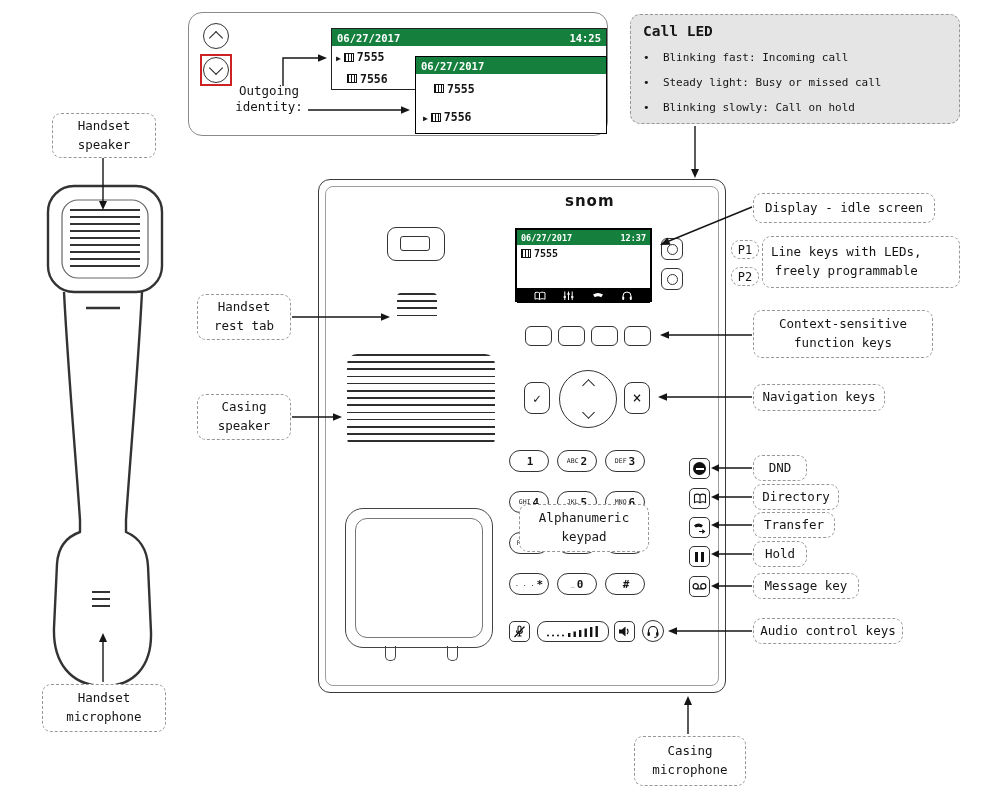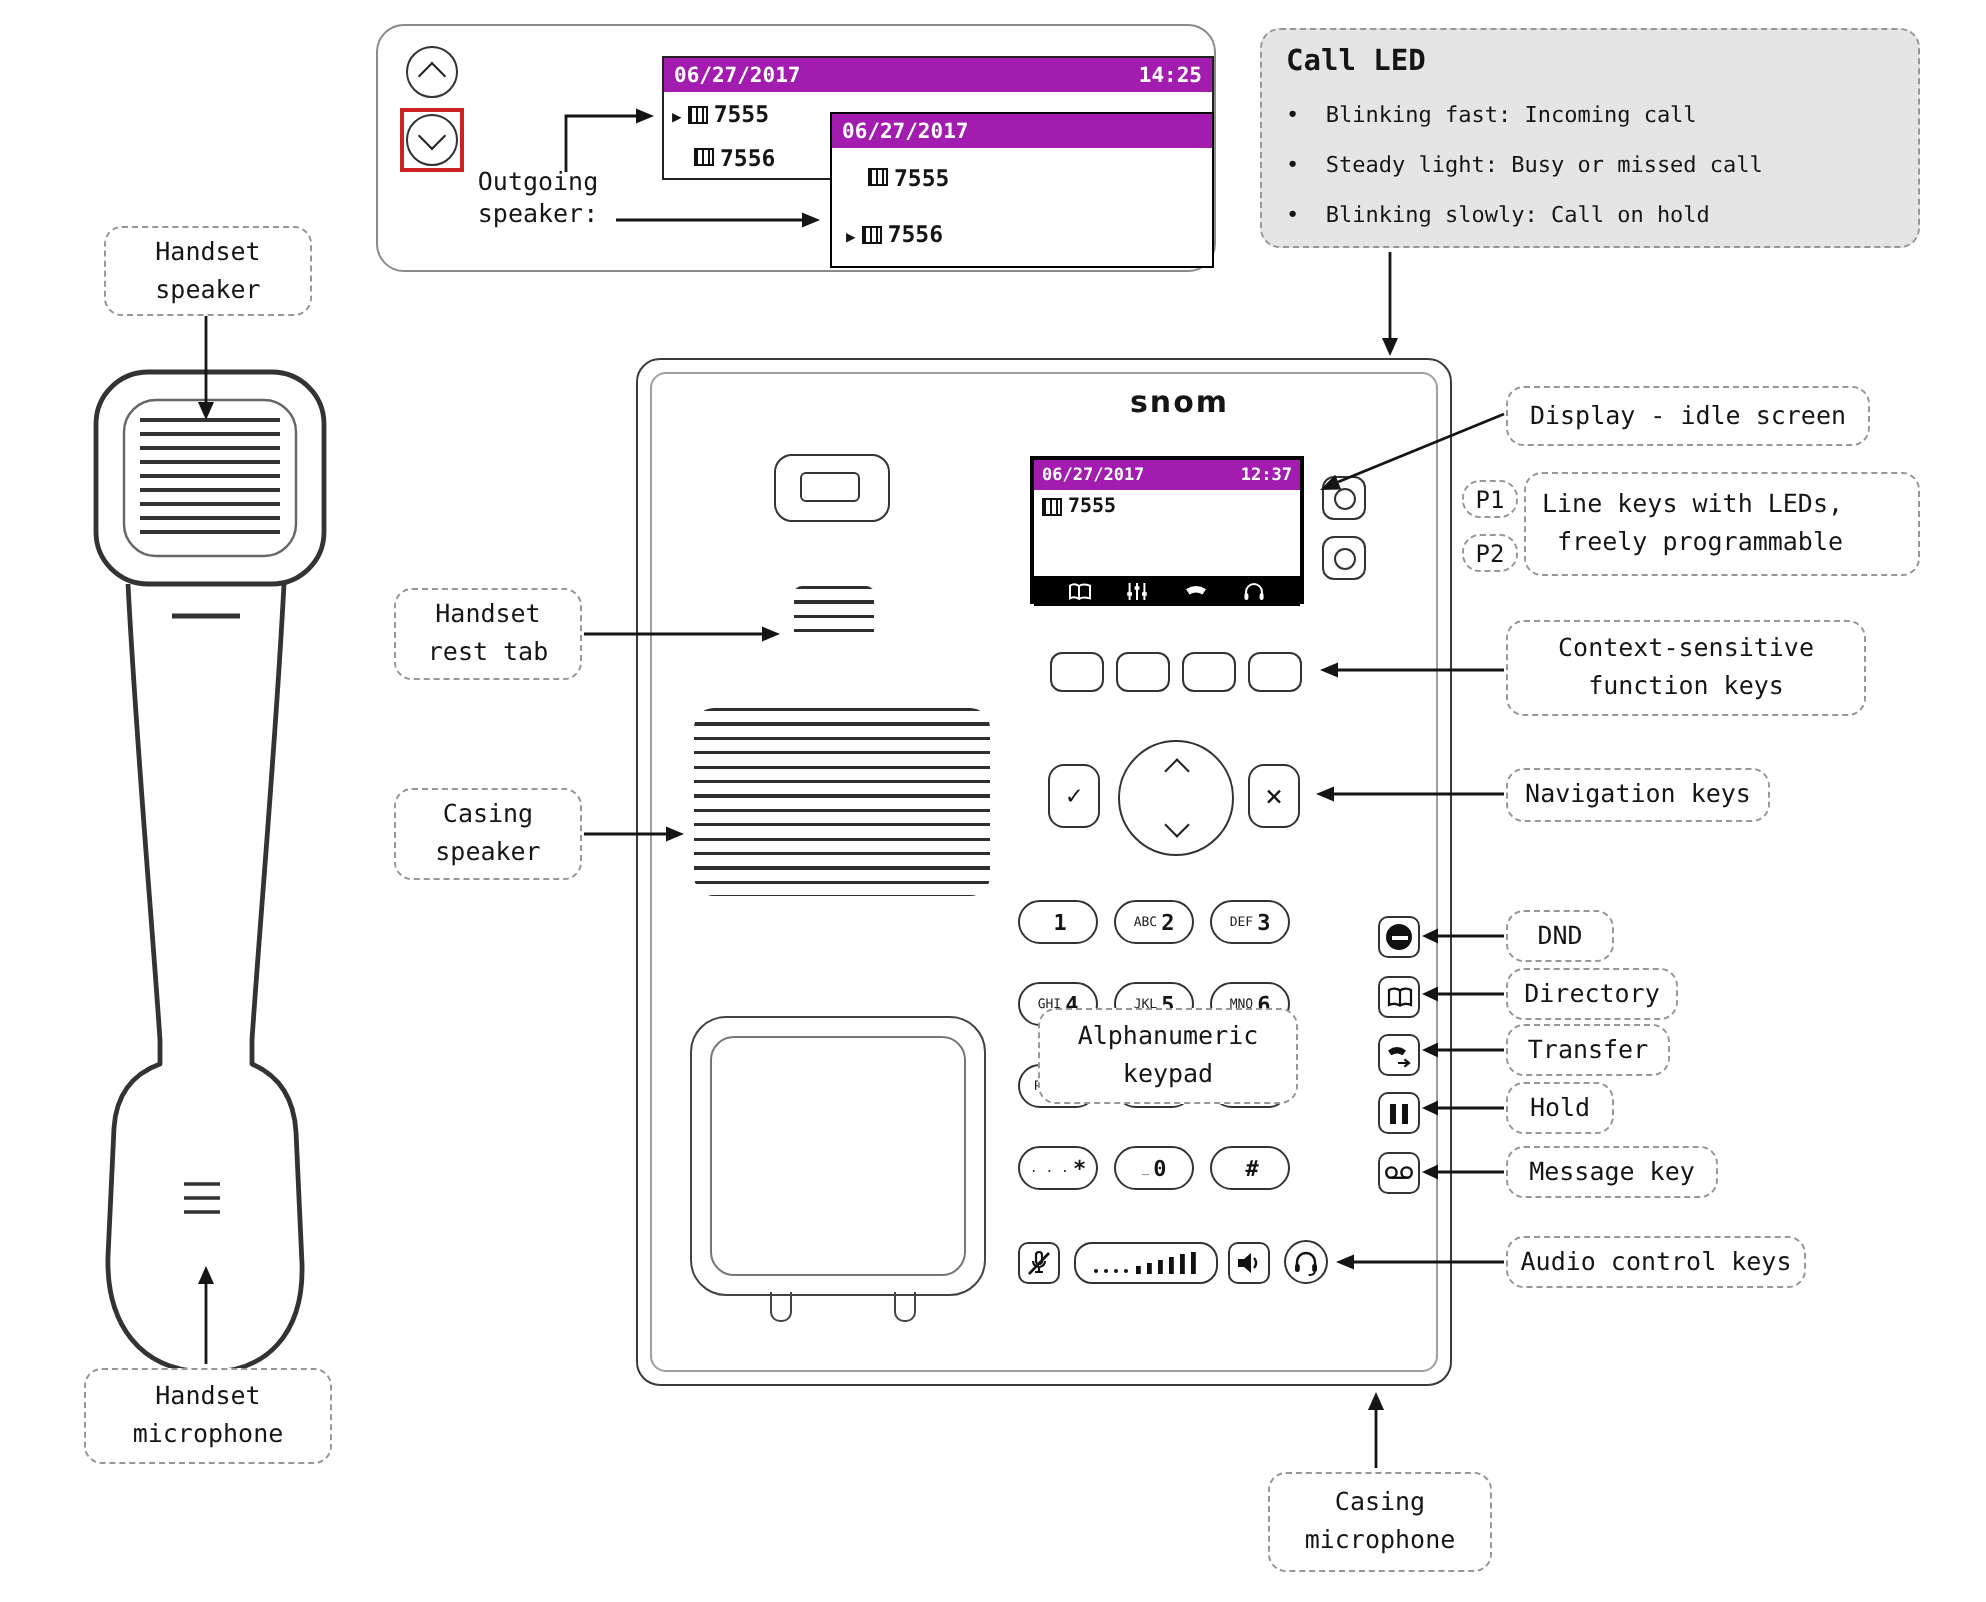--- a/index.html
+++ b/index.html
@@ -19,21 +19,21 @@
        display:flex;align-items:center;justify-content:center;}
   .kp{width:40px;height:22px;border-radius:11px;}
   .kletters{font-size:6.5px;margin-right:2px;color:#222;text-align:center;}
   .kdigit{font-size:11px;font-weight:bold;}
   .pkey-dot{width:9px;height:9px;border:1.5px solid #333;border-radius:50%;}
   
   .chev{display:inline-block;width:9px;height:9px;}
   .chev.up{border-top:1.8px solid #222;border-right:1.8px solid #222;transform:rotate(-45deg);}
   .chev.down{border-bottom:1.8px solid #222;border-right:1.8px solid #222;transform:rotate(45deg);}
   
-  .lcd-head{background:#a21caf;color:#fff;display:flex;justify-content:space-between;align-items:center;
+  .lcd-head{background:#15803d;color:#fff;display:flex;justify-content:space-between;align-items:center;
             padding:0 5px;font-weight:bold;}
   .idicon{display:inline-block;width:10px;height:9px;border:1.2px solid #111;box-sizing:border-box;
           background:repeating-linear-gradient(90deg,#111 0 1.2px,transparent 1.2px 3px);margin-right:3px;flex:none;}
   .srow{display:flex;align-items:center;font-weight:bold;}
   .sel::before{content:"▶";font-size:8px;margin-right:3px;}
   
   .stripes{background:repeating-linear-gradient(180deg,#2e2e2e 0 1.6px,transparent 1.6px 7.2px);}
   
   .dnd-dot{width:13px;height:13px;border-radius:50%;background:#111;position:relative;}
   .dnd-dot::after{content:"";position:absolute;left:2.5px;top:5.5px;width:8px;height:2px;background:#fff;}
@@ -64,21 +64,21 @@
   <div class="abs" style="left:188px;top:12px;width:420px;height:124px;border:1.4px solid #8a8a8a;border-radius:14px;background:#fff;z-index:10">
     <div class="circle-key" style="left:14px;top:10px">
       <span class="chev up" style="margin-top:4px"></span>
     </div>
     <div class="circle-key" style="left:14px;top:44px">
       <span class="chev down" style="margin-top:-4px"></span>
     </div>
     <div class="abs" style="left:11px;top:41px;width:32px;height:32px;border:2px solid #cc2222;z-index:6"></div>
     <div class="abs" style="left:34px;top:70px;width:92px;text-align:center;font-size:12.5px;line-height:16px">
       <div>Outgoing</div>
-      <div>speaker:</div>
+      <div>identity:</div>
     </div>
 
     <div class="abs" style="left:142px;top:15px;width:276px;height:62px;border:1.3px solid #222;background:#fff;z-index:2">
       <div class="lcd-head" style="height:17px;font-size:10.5px">
         <span>06/27/2017</span>
         <span>14:25</span>
       </div>
       <div class="srow" style="height:22px;padding-left:4px;font-size:11.5px">
         <span class="sel"></span>
         <span class="idicon"></span>
@@ -303,21 +303,21 @@
   <div class="callout" style="left:52px;top:113px;width:104px;height:45px">Handset speaker</div>
   <div class="callout" style="left:197px;top:294px;width:94px;height:46px">Handset rest tab</div>
   <div class="callout" style="left:197px;top:394px;width:94px;height:46px">Casing speaker</div>
   <div class="callout" style="left:42px;top:684px;width:124px;height:48px">Handset microphone</div>
   <div class="callout" style="left:753px;top:193px;width:182px;height:30px">Display - idle screen</div>
 
   <div class="callout" style="left:519px;top:504px;width:130px;height:48px">Alphanumeric keypad</div>
   <div class="callout" style="left:731px;top:240px;width:28px;height:19px;font-size:12px;padding:0">P1</div>
   <div class="callout" style="left:731px;top:267px;width:28px;height:19px;font-size:12px;padding:0">P2</div>
   <div class="callout left-align" style="left:762px;top:236px;width:198px;height:52px;padding:4px 8px">
-    <div style="text-align:right">
+    <div style="text-align:center">
       <div>Line keys with LEDs,</div>
       <div>freely programmable</div>
     </div>
   </div>
   <div class="callout" style="left:753px;top:310px;width:180px;height:48px">Context-sensitive function keys</div>
   <div class="callout" style="left:753px;top:384px;width:132px;height:27px">Navigation keys</div>
   <div class="callout" style="left:753px;top:455px;width:54px;height:26px">DND</div>
   <div class="callout" style="left:753px;top:484px;width:86px;height:26px">Directory</div>
   <div class="callout" style="left:753px;top:512px;width:82px;height:26px">Transfer</div>
   <div class="callout" style="left:753px;top:541px;width:54px;height:26px">Hold</div>

